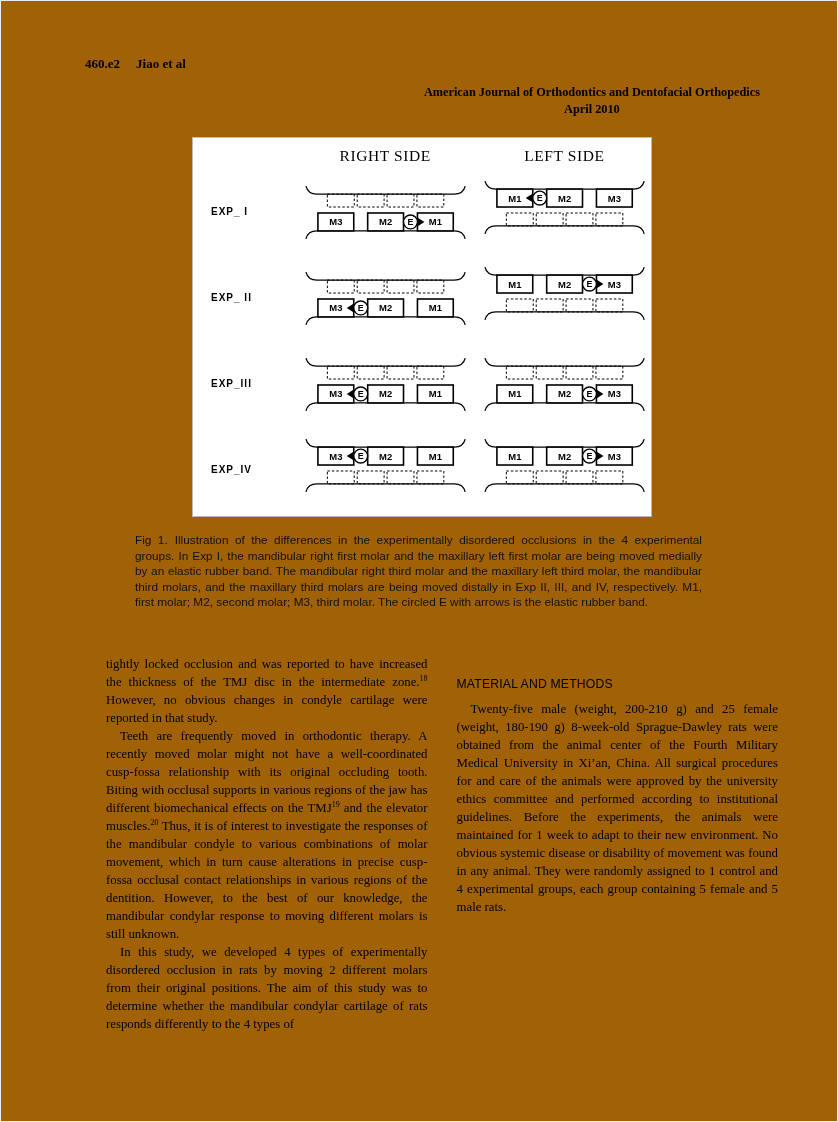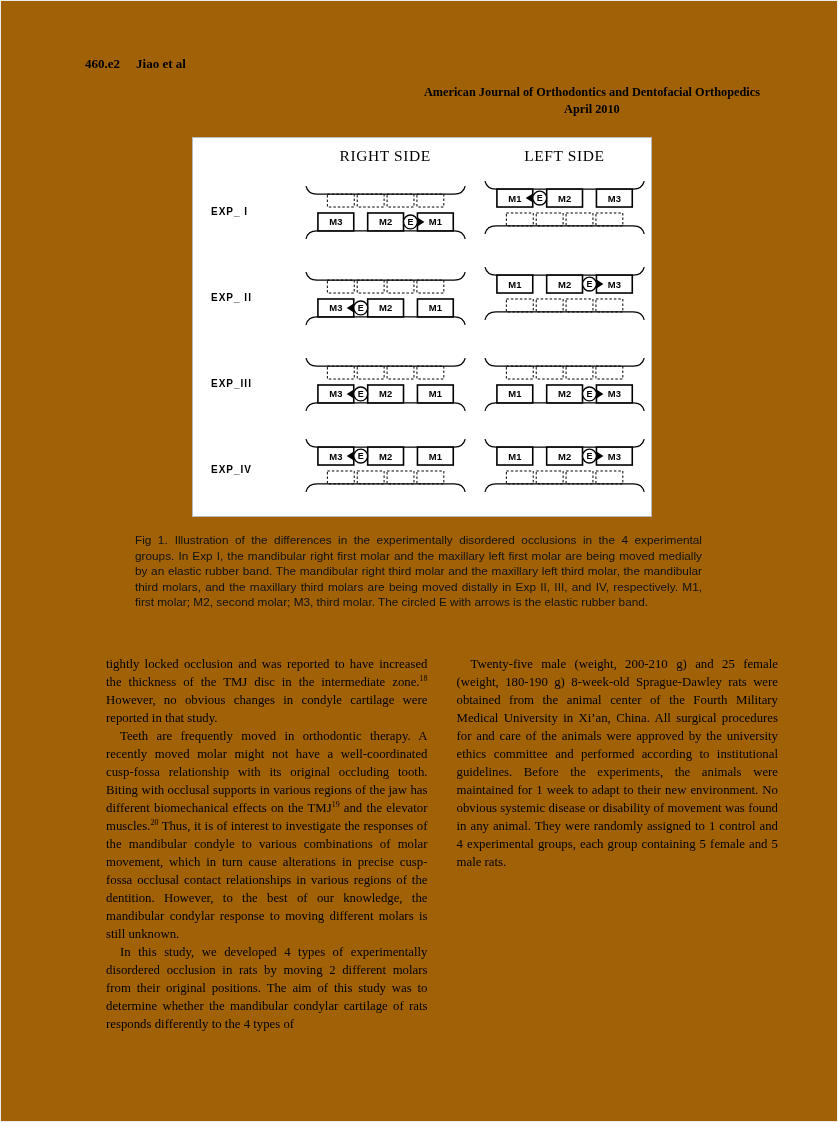--- a/index.html
+++ b/index.html
@@ -222,17 +222,18 @@
     <span class="cap-tag">Fig 1.</span><span>Illustration of the differences in the experimentally disordered occlusions in the 4 experimental groups. In Exp I, the mandibular right first molar and the maxillary left first molar are being moved medially by an elastic rubber band. The mandibular right third molar and the maxillary left third molar, the mandibular third molars, and the maxillary third molars are being moved distally in Exp II, III, and IV, respectively. M1, first molar; M2, second molar; M3, third molar. The circled E with arrows is the elastic rubber band.</span>
   </div>
 
   <main class="columns">
     <div class="col" id="col-left">
         <p class="body-para"><span>tightly locked occlusion and was reported to have increased the thickness of the TMJ disc in the intermediate zone.</span><sup>18</sup><span> However, no obvious changes in condyle cartilage were reported in that study.</span></p>
         <p class="body-para indent"><span>Teeth are frequently moved in orthodontic therapy. A recently moved molar might not have a well-coordinated cusp-fossa relationship with its original occluding tooth. Biting with occlusal supports in various regions of the jaw has different biomechanical effects on the TMJ</span><sup>19</sup><span> and the elevator muscles.</span><sup>20</sup><span> Thus, it is of interest to investigate the responses of the mandibular condyle to various combinations of molar movement, which in turn cause alterations in precise cusp-fossa occlusal contact relationships in various regions of the dentition. However, to the best of our knowledge, the mandibular condylar response to moving different molars is still unknown.</span></p>
         <p class="body-para indent"><span>In this study, we developed 4 types of experimentally disordered occlusion in rats by moving 2 different molars from their original positions. The aim of this study was to determine whether the mandibular condylar cartilage of rats responds differently to the 4 types of</span></p>
       </div>
     <div class="col" id="col-right">
+        <h2 class="section-heading">MATERIAL AND METHODS</h2>
         <p class="body-para indent"><span>Twenty-five male (weight, 200-210 g) and 25 female (weight, 180-190 g) 8-week-old Sprague-Dawley rats were obtained from the animal center of the Fourth Military Medical University in Xi’an, China. All surgical procedures for and care of the animals were approved by the university ethics committee and performed according to institutional guidelines. Before the experiments, the animals were maintained for 1 week to adapt to their new environment. No obvious systemic disease or disability of movement was found in any animal. They were randomly assigned to 1 control and 4 experimental groups, each group containing 5 female and 5 male rats.</span></p>
       </div>
   </main>
 
 </div>
 
 </body></html>

